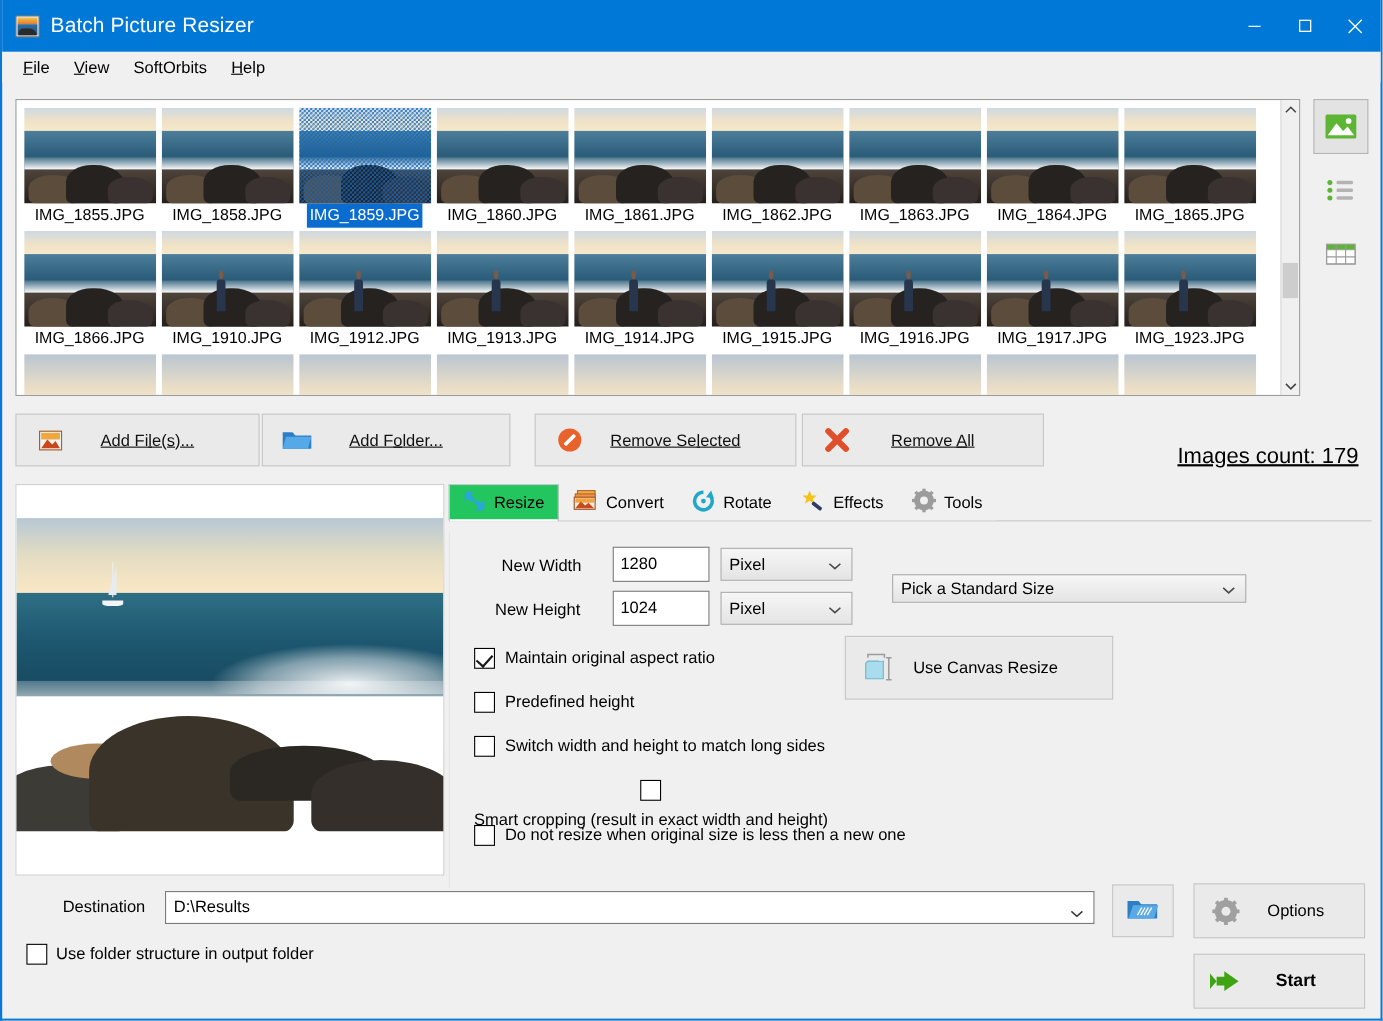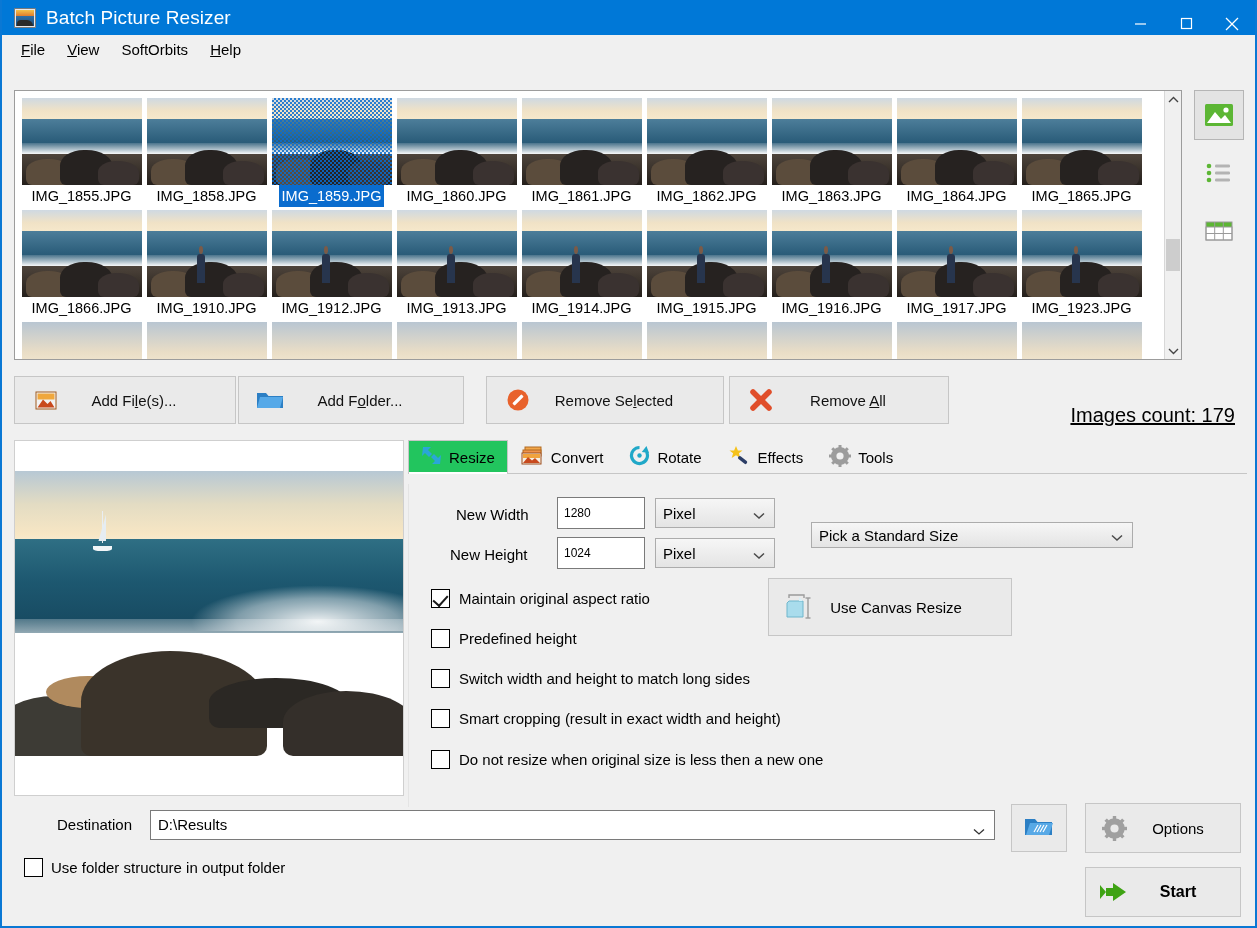--- a/index.html
+++ b/index.html
@@ -9,21 +9,21 @@
     font-family:"Liberation Sans", sans-serif;
     font-size:14px; color:#000;
     background:#f0f0f0;
     overflow:hidden;
     -webkit-font-smoothing:antialiased;
   }
   .app { position:relative; width:1257px; height:928px; background:#f0f0f0;
          border-left:2px solid #0a78d4; border-right:2px solid #0a78d4; border-bottom:2px solid #0a78d4; }
 
   
-  .titlebar { height:35px; background:#0078d7; display:flex; align-items:center; position:relative; }
+  .titlebar { height:47px; background:#0078d7; display:flex; align-items:center; position:relative; }
   .title-icon { width:22px; height:20px; margin-left:12px; margin-right:10px; position:relative; flex:0 0 auto;
                 background:#e8e8ea; border:1px solid #7a7a7a; border-radius:1px; overflow:hidden; }
   .title-icon .sky { position:absolute; left:1px; top:1px; right:1px; height:6px; background:linear-gradient(#f3c34a,#e07b2b); }
   .title-icon .sea { position:absolute; left:1px; top:7px; right:1px; bottom:1px; background:linear-gradient(#2f6fa6,#1d4d79); }
   .title-icon .rock { position:absolute; left:2px; bottom:1px; width:16px; height:6px; background:#2a2a2a; border-radius:4px 6px 0 0; }
   .title-text { color:#fff; font-size:19px; letter-spacing:.1px; }
   .winbtns { position:absolute; right:0; top:0; height:47px; display:flex; }
   .winbtn { width:46px; height:47px; display:flex; align-items:center; justify-content:center; }
   .winbtn svg { display:block; }
 
@@ -72,21 +72,21 @@
   .vsb .thumbbar { position:absolute; left:1px; right:1px; top:148px; height:32px; background:#cdcdcd; }
 
   
   .viewbar { position:absolute; left:1192px; top:90px; width:54px; }
   .vicon { width:50px; height:50px; display:flex; align-items:center; justify-content:center; margin-bottom:8px; }
   .vicon.active { background:#e3e3e3; border:1px solid #b5b5b5; }
 
   
   .btnrow { position:absolute; left:12px; top:376px; width:1233px; height:48px; }
   .abtn { position:absolute; top:0; height:48px; background:#eaeaea; border:1px solid #c6c6c6;
-          display:flex; align-items:center; font-size:15px; color:#111; }
+          display:flex; align-items:center; font-size:15px; color:#111;text-decoration:underline; }
   .abtn .ic { width:30px; margin-left:16px; margin-right:6px; display:flex; align-items:center; justify-content:center; flex:0 0 auto; }
   .abtn .lb { flex:1 1 auto; text-align:center; padding-right:34px; }
   .abtn u { text-decoration:underline; }
   .count { position:absolute; right:12px; top:28px; font-size:20px;text-decoration:underline; }
 
   
   .preview { position:absolute; left:12px; top:440px; width:390px; height:356px; background:#fff; border:1px solid #cfcfcf; }
   .preview .img { position:absolute; left:0; right:0; top:30px; height:285px; overflow:hidden; }
   .pv-sky { position:absolute; left:0; right:0; top:0; height:26%;
             background:linear-gradient(180deg,#b7c8d4 0%,#e3dcc3 45%,#f7e6c4 85%,#f9ecd2 100%); }
@@ -114,21 +114,21 @@
   .tab { height:33px; display:flex; align-items:center; gap:7px; padding:0 12px; font-size:15px;
          background:#f0f0f0; border:1px solid transparent; border-bottom:none; }
   .tab.active { background:#22c55e; border-color:#c6c6c6; position:relative; }
   .tab.active:after { content:""; position:absolute; left:0; right:0; bottom:-1px; height:2px; background:#fff; }
 
   
   .panel { position:absolute; left:406px; top:484px; width:839px; height:323px; background:#f0f0f0;
            border-left:1px solid #e4e4e4; }
   .lbl { position:absolute; font-size:15px; }
   .tinput { position:absolute; height:32px; background:#fff; border:1px solid #7a7a7a;
-            font-family:"Liberation Sans", sans-serif; font-size:12px; padding:0 6px; line-height:30px; }
+            font-family:"Liberation Sans", sans-serif; font-size:15px; padding:0 6px; line-height:30px; }
   .ddown { position:absolute; height:30px; background:linear-gradient(180deg,#f6f6f6,#e4e4e4);
            border:1px solid #acacac; font-size:15px; display:flex; align-items:center; padding-left:7px; }
   .ddown .chev { position:absolute; right:9px; top:7px; color:#444; }
   .cbrow { position:absolute; display:flex; align-items:center; gap:9px; font-size:15px; }
   .cbox { width:19px; height:19px; background:#fff; border:1px solid #000; position:relative; flex:0 0 auto; }
   .cbox.on:after { content:""; position:absolute; left:4px; top:2px; width:7px; height:12px;
                    border:solid #1a1a1a; border-width:0 2px 2px 0; transform:rotate(42deg); }
   .canvasbtn { position:absolute; left:766px; top:578px; width:244px; height:58px; background:#eaeaea;
                border:1px solid #c6c6c6; display:flex; align-items:center; font-size:15px; }
 
@@ -732,21 +732,21 @@
       <span>Maintain original aspect ratio</span>
     </div>
     <div class="cbrow" style="left:22px; top:145px;">
       <span class="cbox"></span>
       <span>Predefined height</span>
     </div>
     <div class="cbrow" style="left:22px; top:185px;">
       <span class="cbox"></span>
       <span>Switch width and height to match long sides</span>
     </div>
-    <div class="cbrow" style="left:22px; top:225px;">
+    <div class="cbrow" style="left:22px; top:225px;flex-direction:column;">
       <span class="cbox"></span>
       <span>Smart cropping (result in exact width and height)</span>
     </div>
     <div class="cbrow" style="left:22px; top:266px;">
       <span class="cbox"></span>
       <span>Do not resize when original size is less then a new one</span>
     </div>
   </div>
 
   <div class="canvasbtn">

